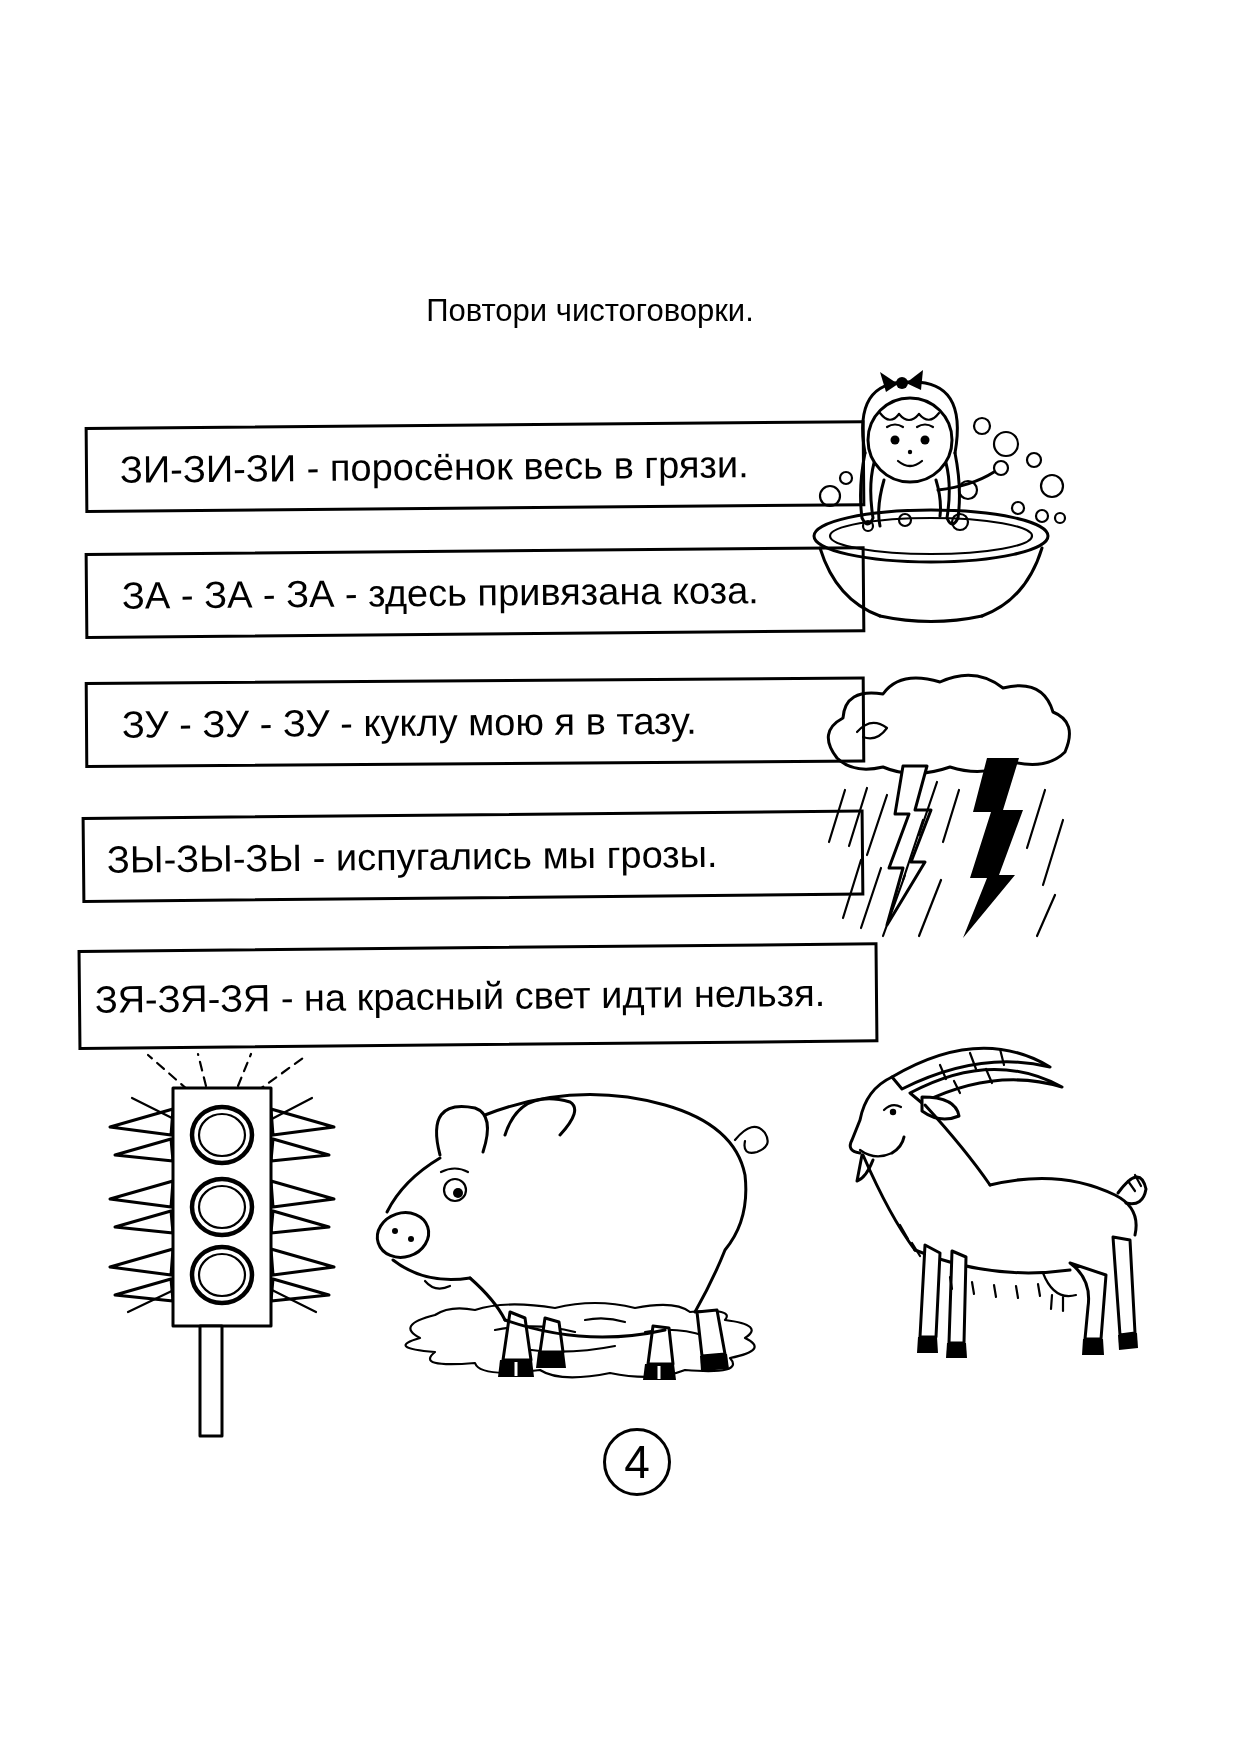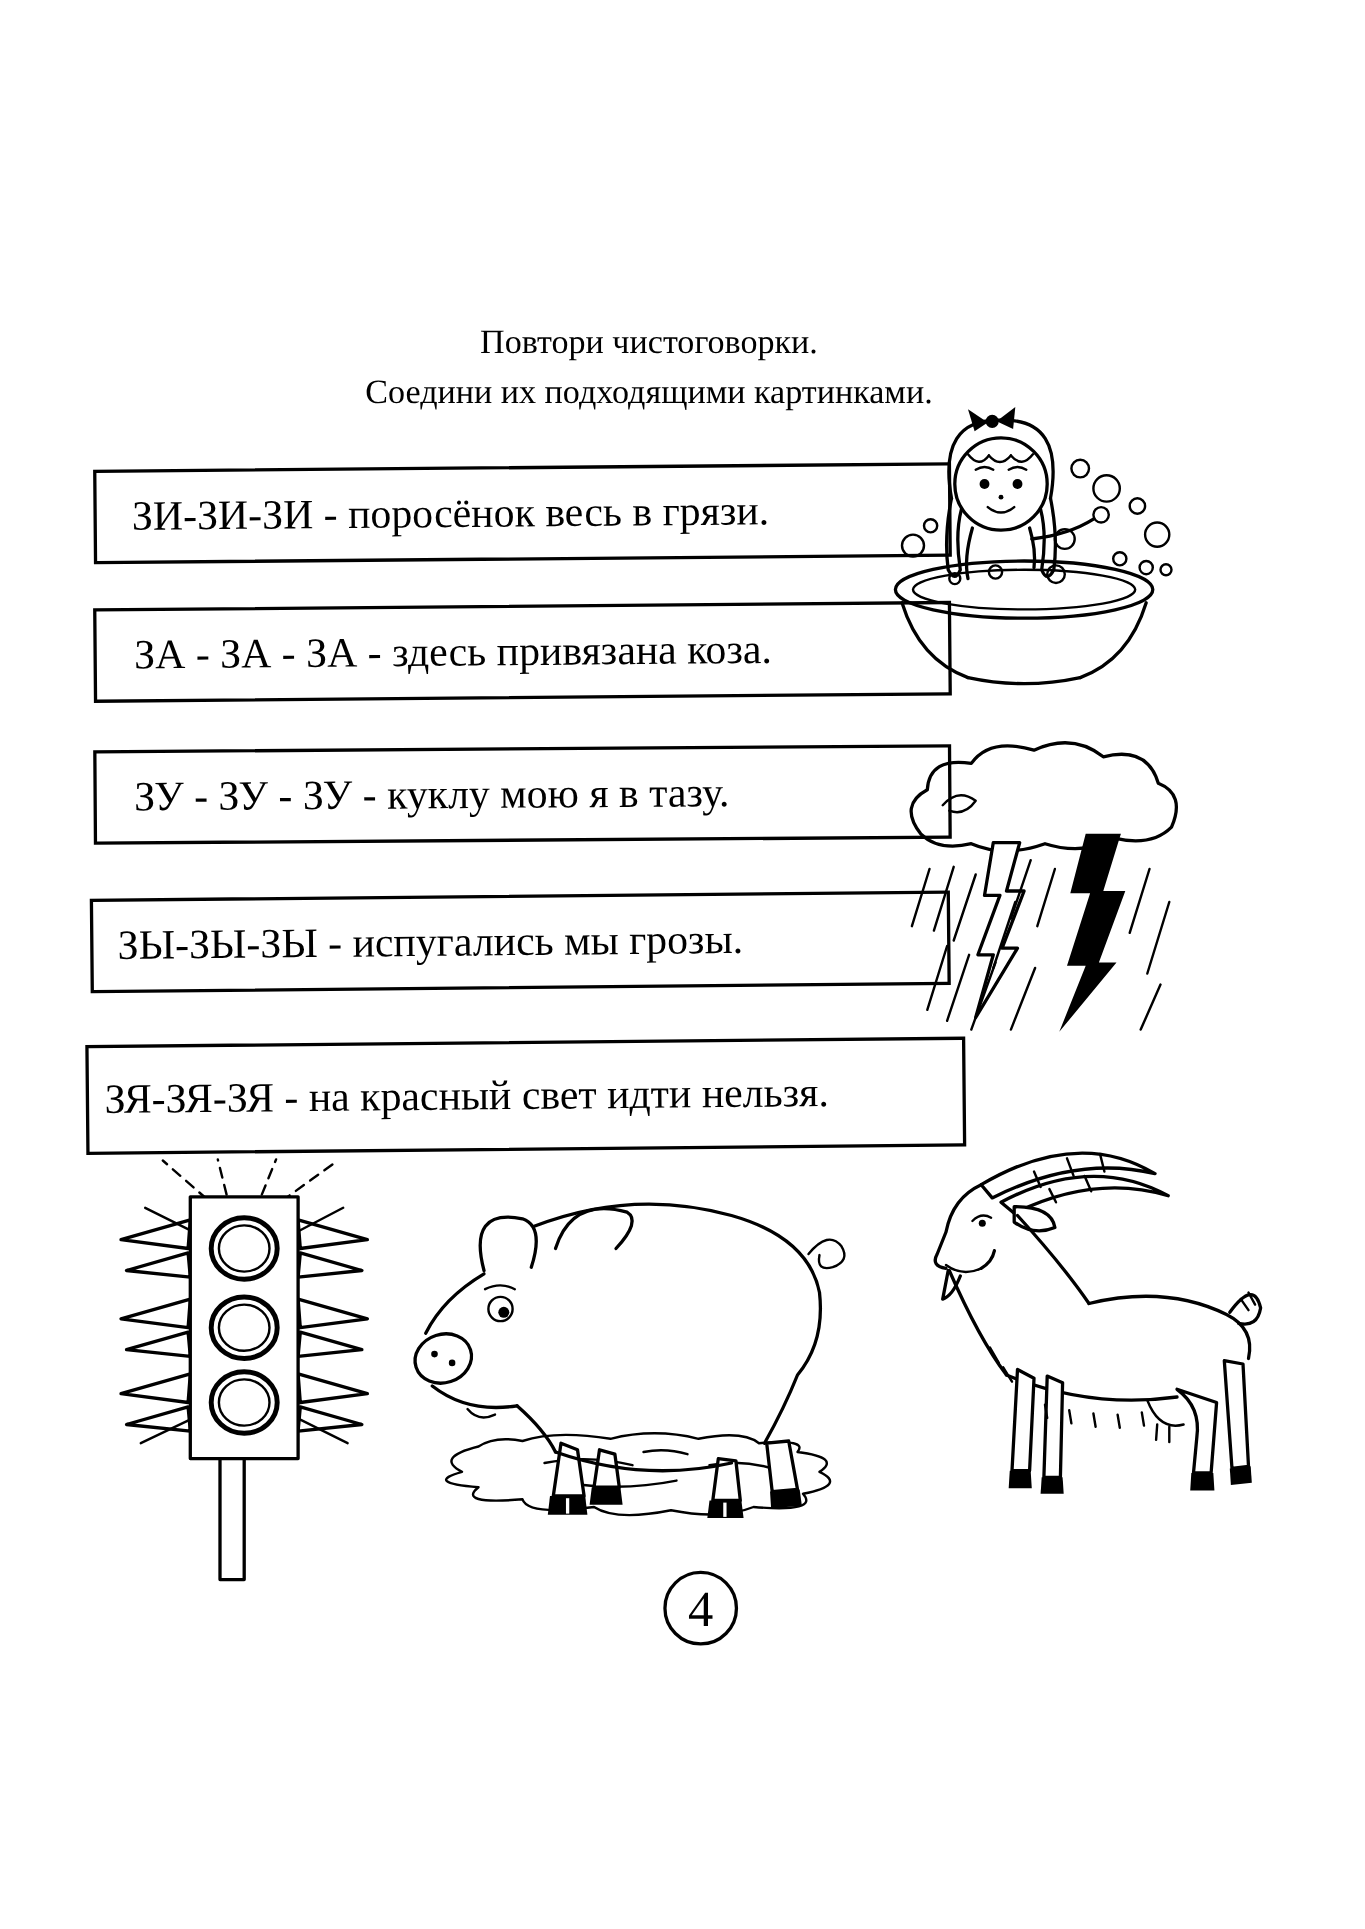--- a/index.html
+++ b/index.html
@@ -1,20 +1,20 @@
 <!DOCTYPE html>
 <html><head>
 <meta charset="utf-8">
 <style>
   * { margin:0; padding:0; box-sizing:border-box; }
   html,body { background:#e8e8e8; }
   .page {
     position:relative; width:1241px; height:1754px; margin:0 auto;
     background:#ffffff; color:#000;
-    font-family:Liberation Serif, serif;
+    font-family:Liberation Sans, sans-serif;
     overflow:hidden;
   }
   .title {
     position:absolute; left:170px; top:288px; width:840px;
     text-align:center; font-size:31px; line-height:45px; color:#000;
   }
   .phrase-box {
     position:absolute; background:#fff; border:3px solid #000;
     display:flex; align-items:center;
     font-size:38px; white-space:nowrap; color:#000;
@@ -34,21 +34,20 @@
   .wh  { fill:#fff; stroke:#000; stroke-width:3; stroke-linejoin:round; }
   .bk  { fill:#000; stroke:none; }
 </style>
 </head>
 <body>
 
 <div class="page">
 
   <div class="title">
     <div>Повтори чистоговорки.</div>
-    <div>Соедини их подходящими картинками.</div>
   </div>
 
   <div class="phrase-box" style="left:85px; top:427px; width:780px; height:86px; padding-left:32px; transform:rotate(-0.5deg);">
     <span>ЗИ-ЗИ-ЗИ - поросёнок весь в грязи.</span>
   </div>
 
   <div class="phrase-box" style="left:85px; top:553px; width:780px; height:86px; padding-left:34px; transform:rotate(-0.5deg);">
     <span>ЗА - ЗА - ЗА - здесь привязана коза.</span>
   </div>
 

